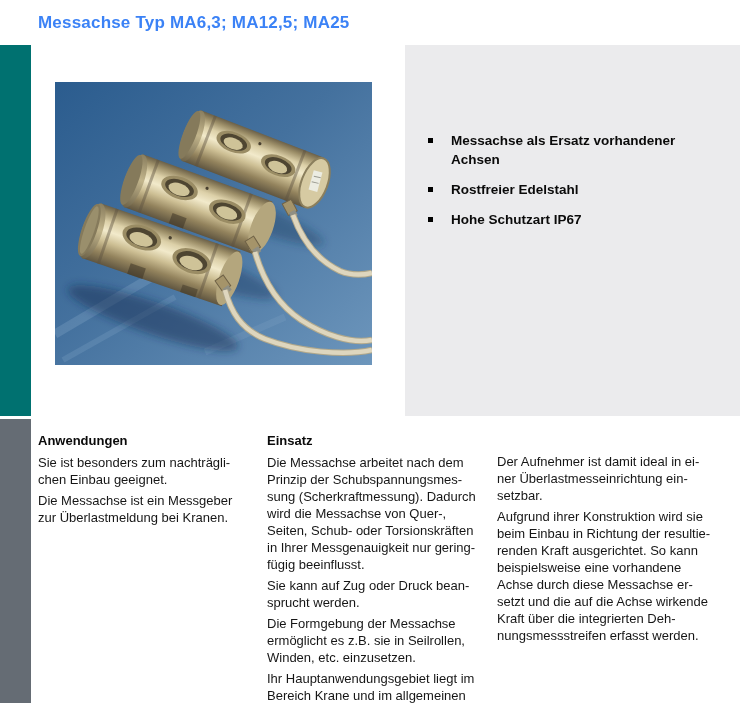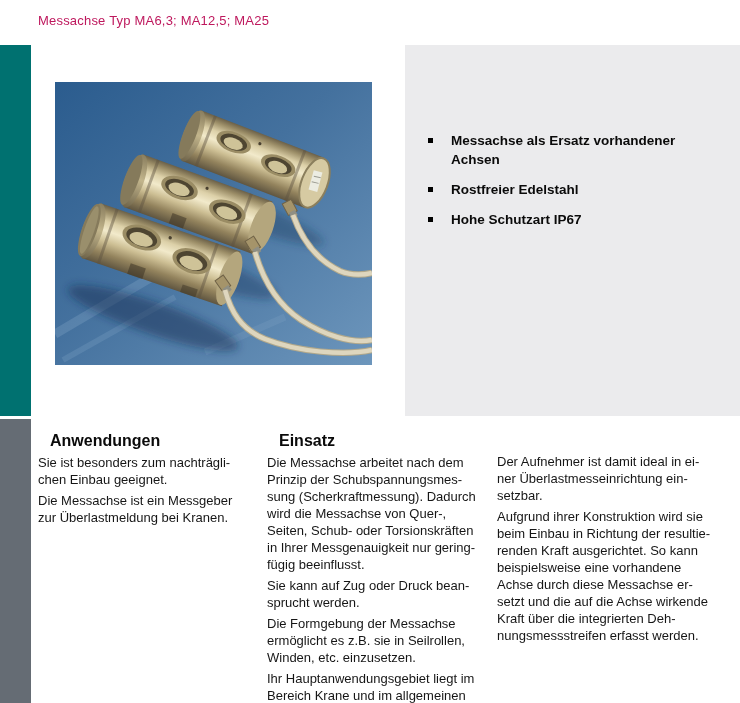--- a/index.html
+++ b/index.html
@@ -3,21 +3,21 @@
 <meta charset="utf-8">
 <style>
   html,body{margin:0;padding:0;}
   body{
     width:740px;height:703px;position:relative;background:#ffffff;
     font-family:"Liberation Sans","DejaVu Sans",sans-serif;color:#161616;
     overflow:hidden;
   }
   .page-title{
     position:absolute;left:38px;top:13px;
-    font-size:13px;font-weight:normal;color:#be185d;letter-spacing:0.2px;
+    font-size:17px;font-weight:bold;color:#3b82f6;letter-spacing:0.2px;
     white-space:nowrap;
   }
   .teal-bar{position:absolute;left:0;top:45px;width:31px;height:371px;background:#007170;}
   .gray-bar{position:absolute;left:0;top:419px;width:31px;height:284px;background:#656C74;}
   .highlight-panel{
     position:absolute;left:405px;top:45px;width:364px;height:371px;
     background:#EBEBED;box-sizing:border-box;
   }
   .bullet-list{margin:0;padding:86px 16px 0 23px;list-style:none;}
   .bullet-item{display:flex;align-items:flex-start;margin:0 0 11px 0;}
@@ -25,21 +25,21 @@
   .bullet-label{
     padding-left:18px;font-size:13.5px;font-weight:bold;line-height:19px;
     color:#0a0a0a;white-space:pre-line;
   }
   .photo-frame{position:absolute;left:55px;top:82px;width:317px;height:283px;}
   .photo-frame svg{display:block;}
   .text-col{position:absolute;top:432px;}
   .col-1{left:38px;width:205px;}
   .col-2{left:267px;width:212px;}
   .col-3{left:497px;width:220px;padding-top:21px;box-sizing:border-box;}
-  .col-heading{font-size:16px;font-weight:bold;line-height:17px;margin:0 0 5px 12px;color:#0a0a0a;}
+  .col-heading{font-size:13px;font-weight:bold;line-height:17px;margin:0 0 5px 0;color:#0a0a0a;}
   .col-para{font-size:13px;line-height:17px;margin:0 0 4px 0;white-space:pre-line;}
   .section-gap{margin-top:16px;}
 </style>
 </head>
 <body>
 
 <div class="page-title">Messachse Typ MA6,3; MA12,5; MA25</div>
 
 <div class="teal-bar"></div>
 <div class="gray-bar"></div>

